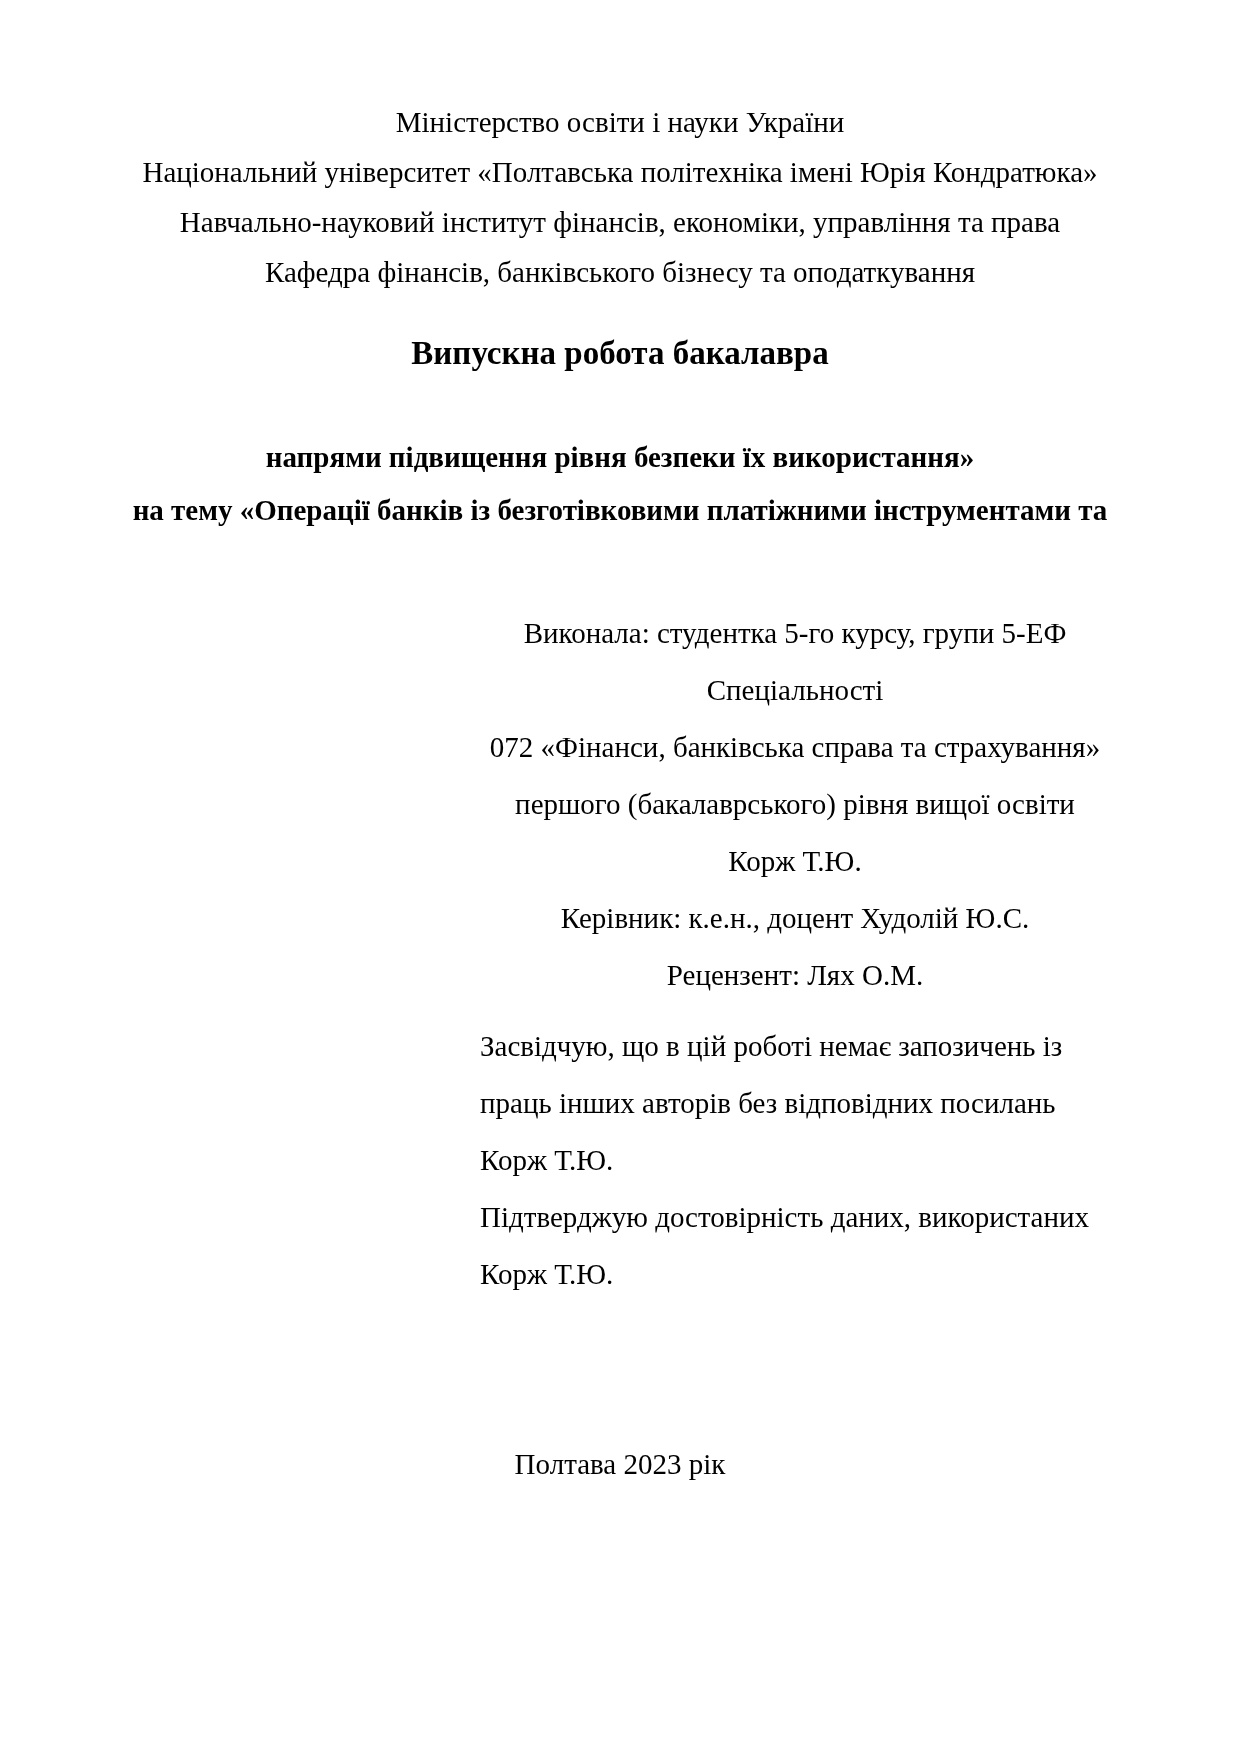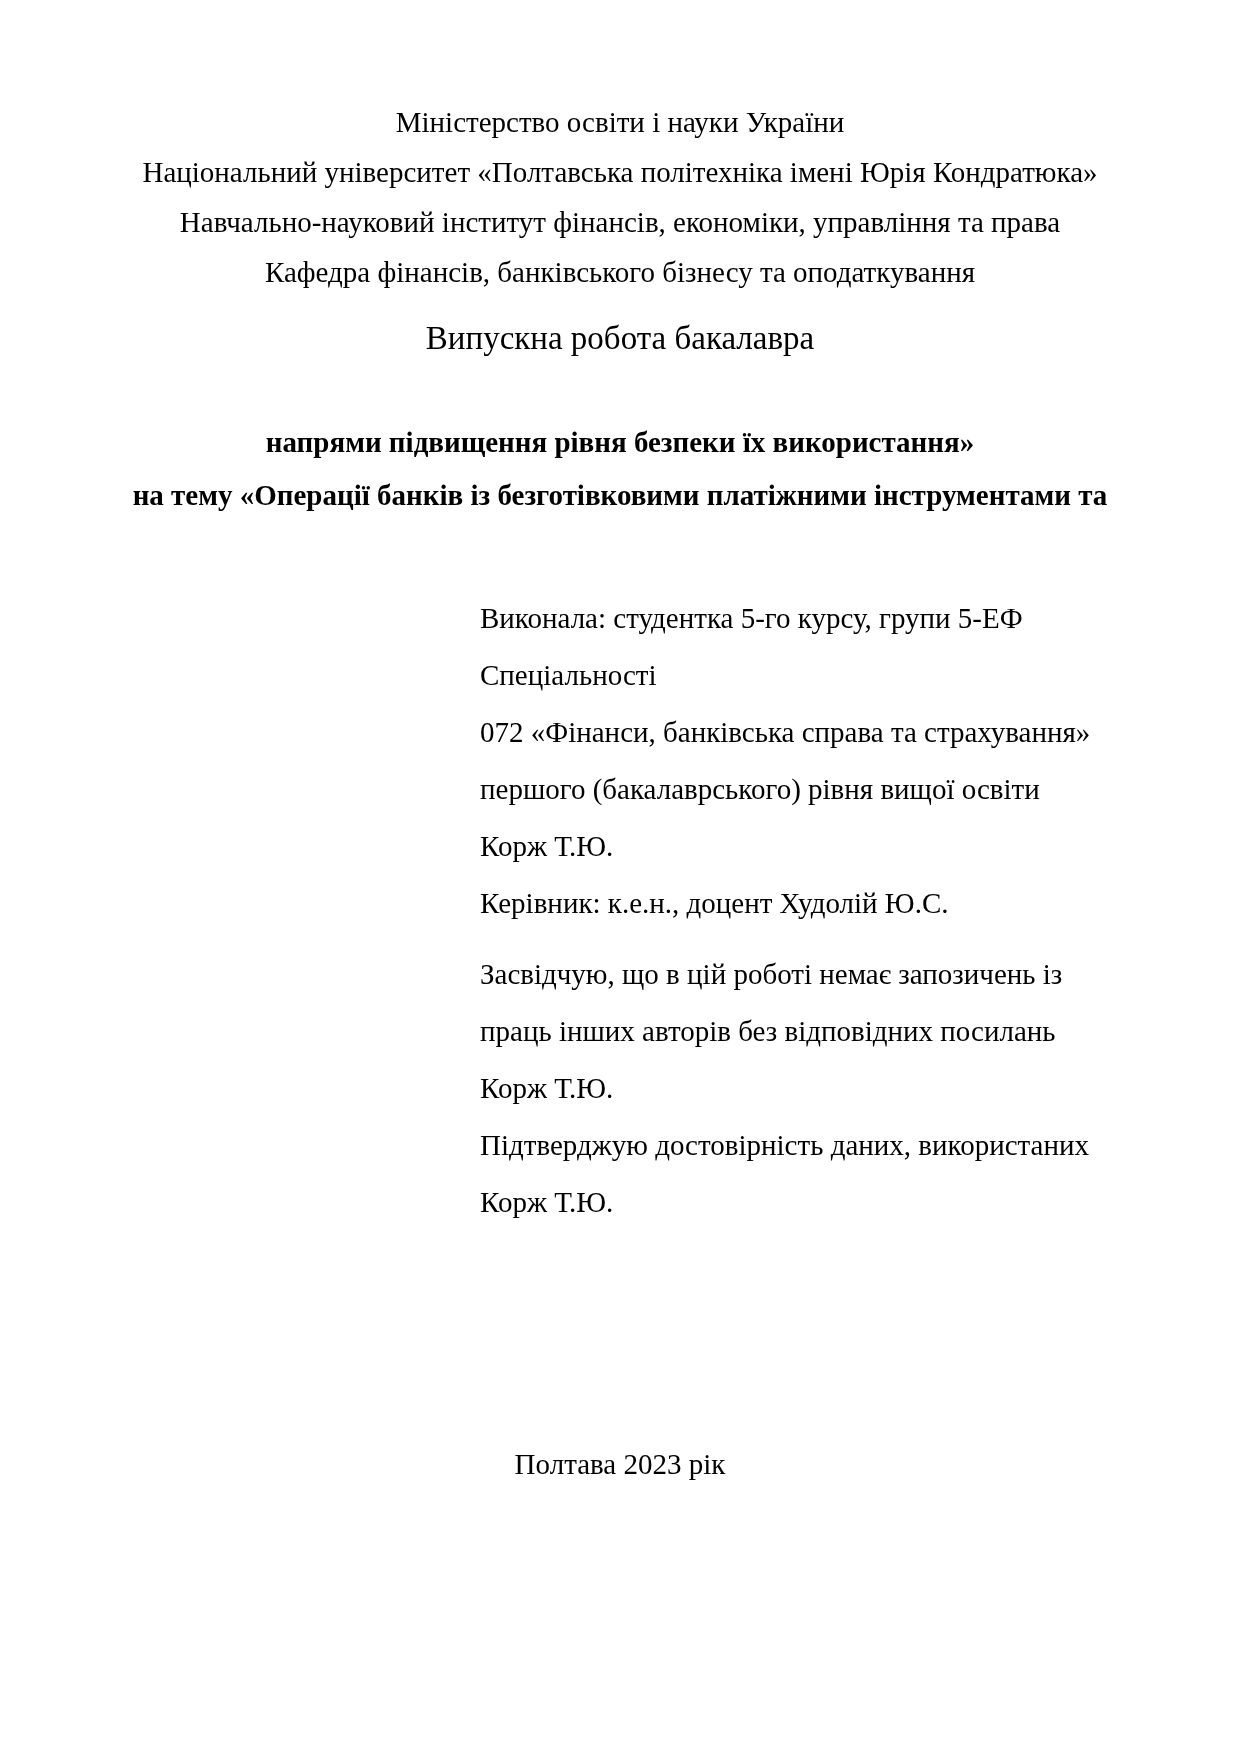--- a/index.html
+++ b/index.html
@@ -16,38 +16,39 @@
     padding: 97px 130px 0 130px;
     overflow: hidden;
     border-radius: 25px;
   }
   .header .line {
     line-height: 50px;
     text-align: center;
     white-space: nowrap;
   }
   .title {
-    margin-top: 18px;
+    margin-top: 33px;
     font-size: 33px;
-    font-weight: normal;
+    font-weight: bold;
     line-height: 46px;
     text-align: center;
     white-space: nowrap;
   }
   .topic { margin-top: 55px; }
   .topic .line {
     font-weight: bold;
     line-height: 53px;
     text-align: center;
     white-space: nowrap;
   }
   .details { margin: 68px 0 0 350px; }
   .details .line {
     line-height: 57px;
     white-space: nowrap;
+    text-align: center;
   }
   .declaration { margin: 14px 0 0 350px; }
   .declaration .line {
     line-height: 57px;
     white-space: nowrap;
   }
   .footer {
     position: absolute;
     top: 1436px;
     left: 0;
@@ -75,20 +76,21 @@
     <p class="line">на тему «Операції банків із безготівковими платіжними інструментами та</p>
   </div>
 
   <div class="details">
     <p class="line">Виконала: студентка 5-го курсу, групи 5-ЕФ</p>
     <p class="line">Спеціальності</p>
     <p class="line">072 «Фінанси, банківська справа та страхування»</p>
     <p class="line">першого (бакалаврського) рівня вищої освіти</p>
     <p class="line">Корж Т.Ю.</p>
     <p class="line">Керівник: к.е.н., доцент Худолій Ю.С.</p>
+    <p class="line">Рецензент: Лях О.М.</p>
   </div>
 
   <div class="declaration">
     <p class="line">Засвідчую, що в цій роботі немає запозичень із</p>
     <p class="line">праць інших авторів без відповідних посилань</p>
     <p class="line">Корж Т.Ю.</p>
     <p class="line">Підтверджую достовірність даних, використаних</p>
     <p class="line">Корж Т.Ю.</p>
   </div>
 

